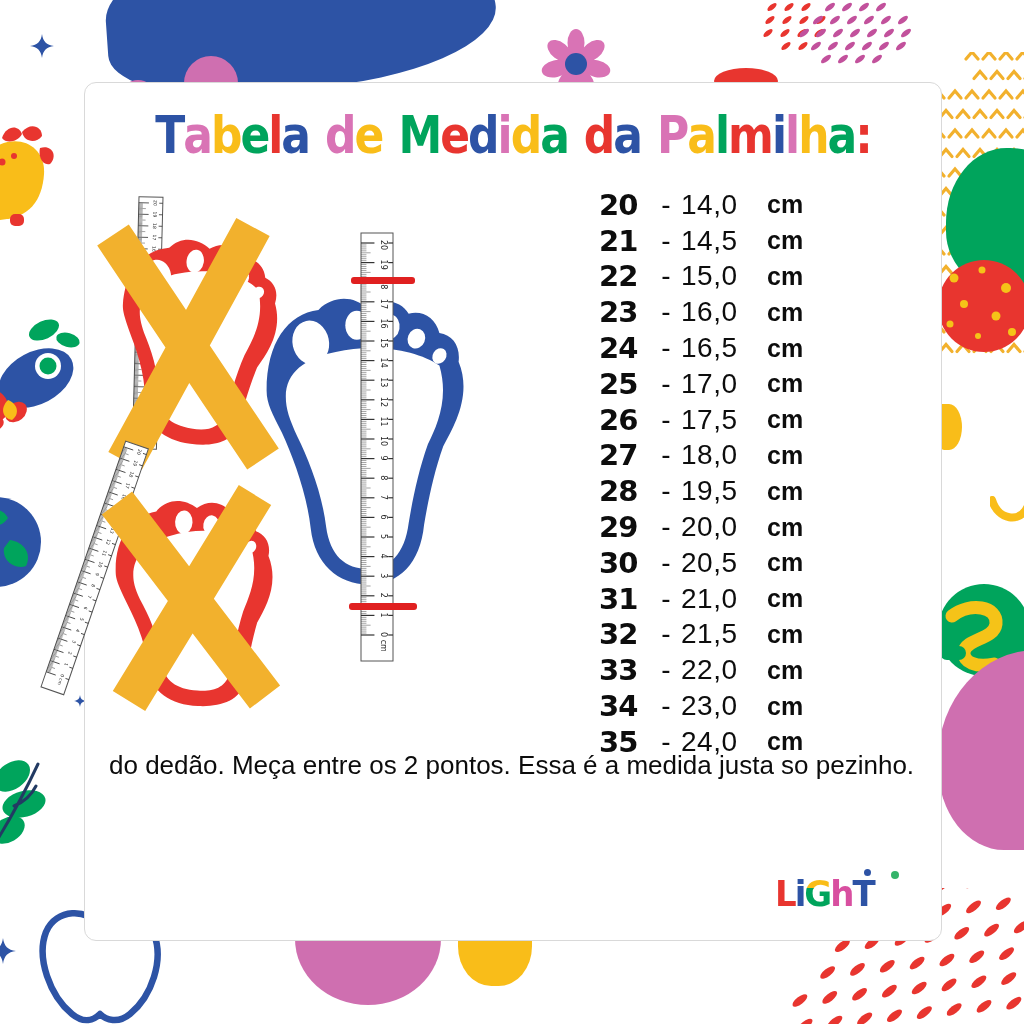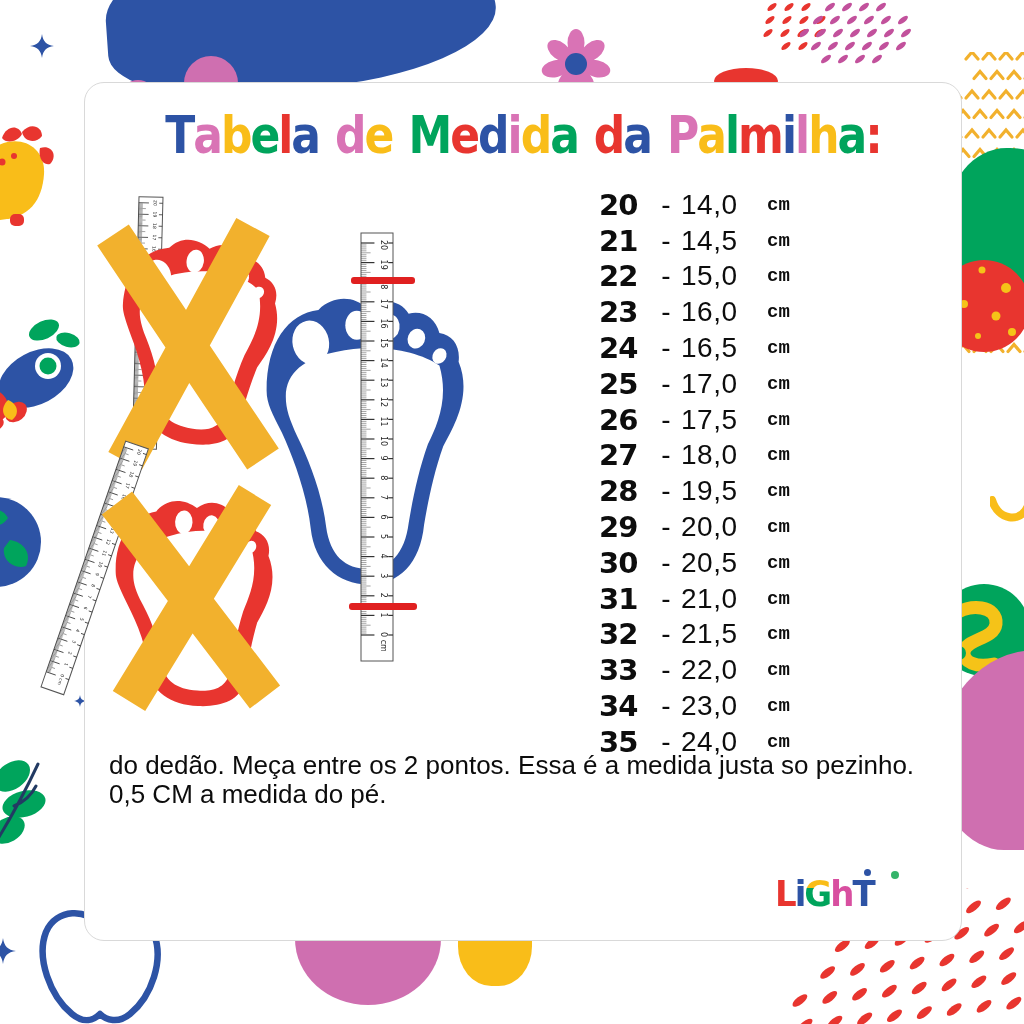--- a/index.html
+++ b/index.html
@@ -16,39 +16,39 @@
     border-radius:48% 52% 42% 58% / 52% 48% 55% 45%;}
   .pink-blob-right{left:938px;top:650px;width:110px;height:200px;background:#cf6fb0;
     border-radius:90% 0 0 60% / 55% 0 0 42%;}
   .green-pill-right{left:940px;top:646px;width:26px;height:14px;background:#00a45c;border-radius:7px;}
   .yellow-piece-right{left:936px;top:404px;width:26px;height:46px;background:#f9bd19;
     border-radius:30% 60% 60% 40%;}
   .pink-halfdisc-bottom{left:295px;top:873px;width:146px;height:132px;background:#cf6fb0;border-radius:50%;}
   .yellow-blob-bottom{left:458px;top:898px;width:74px;height:88px;background:#f9bd19;border-radius:45%;}
   
   .card{position:absolute;left:84px;top:82px;width:856px;height:857px;background:#fff;
-    border:1.5px solid #d9d9d9;border-radius:20px;z-index:5;padding-left:20px;}
+    border:1.5px solid #d9d9d9;border-radius:12px;z-index:5;}
   .title-wrap{position:absolute;left:0;right:0;top:22px;text-align:center;
     transform:scaleY(1.16);transform-origin:50% 0;}
   .title{font-family:"DejaVu Sans",sans-serif;font-weight:bold;font-size:44px;
     letter-spacing:-2px;white-space:nowrap;}
   .title span{display:inline-block;}
   .title span.sp{width:16px;}
   .ill{position:absolute;overflow:visible;}
   #ill1{left:14px;top:112px;}
   #ill2{left:14px;top:356px;}
   #ill3{left:170px;top:142px;}
   
   .size-list{position:absolute;left:514px;top:104px;}
   .size-row{height:35.8px;display:flex;align-items:center;color:#0d0d0d;}
   .size-row .sz{font-family:"DejaVu Sans",sans-serif;font-weight:bold;font-size:29px;
     width:52px;letter-spacing:-1px;}
   .size-row .dash{font-size:28px;width:30px;text-align:center;}
   .size-row .val{font-size:28px;width:86px;letter-spacing:0.5px;}
-  .size-row .unit{font-family:Liberation Mono, monospace;font-weight:bold;font-size:19px;}
+  .size-row .unit{font-family:Liberation Sans, sans-serif;font-weight:bold;font-size:25px;}
   
   .howto{position:absolute;left:24px;top:668px;width:830px;color:#0c0c0c;
     font-size:26px;line-height:29px;}
   .howto div{white-space:nowrap;}
   
   .brand{position:absolute;left:690px;top:790px;width:130px;height:50px;text-decoration:underline;}
   .brand .txt{font-family:"DejaVu Sans",sans-serif;font-weight:bold;font-size:34px;
     letter-spacing:-2px;transform:scaleY(1.05);display:inline-block;}
   .brand .dot{position:absolute;border-radius:50%;}
   .brand .dot.g{right:6px;top:-2px;width:8px;height:8px;background:#35b46a;}
@@ -1221,21 +1221,20 @@
           <span class="sz">35</span>
           <span class="dash">-</span>
           <span class="val">24,0</span>
           <span class="unit">cm</span>
         </div>
       </div>
 
     <div class="howto">
       <div>
           <div>do dedão. Meça entre os 2 pontos. Essa é a medida justa so pezinho.</div>
-          <div>0,5 CM a medida do pé.</div>
         </div>
     </div>
 
     <div class="brand">
       <span class="txt"><span style="color: rgb(232, 53, 47);">L</span><span style="color: rgb(45, 83, 165);">i</span><span style="background: linear-gradient(rgb(249, 189, 25) 38%, rgb(0, 164, 92) 38%) text; color: transparent;">G</span><span style="color: rgb(216, 79, 160);">h</span><span style="color: rgb(45, 83, 165);">T</span></span>
       <i class="dot g"></i>
       <i class="dot b"></i>
     </div>
   </div>
 

